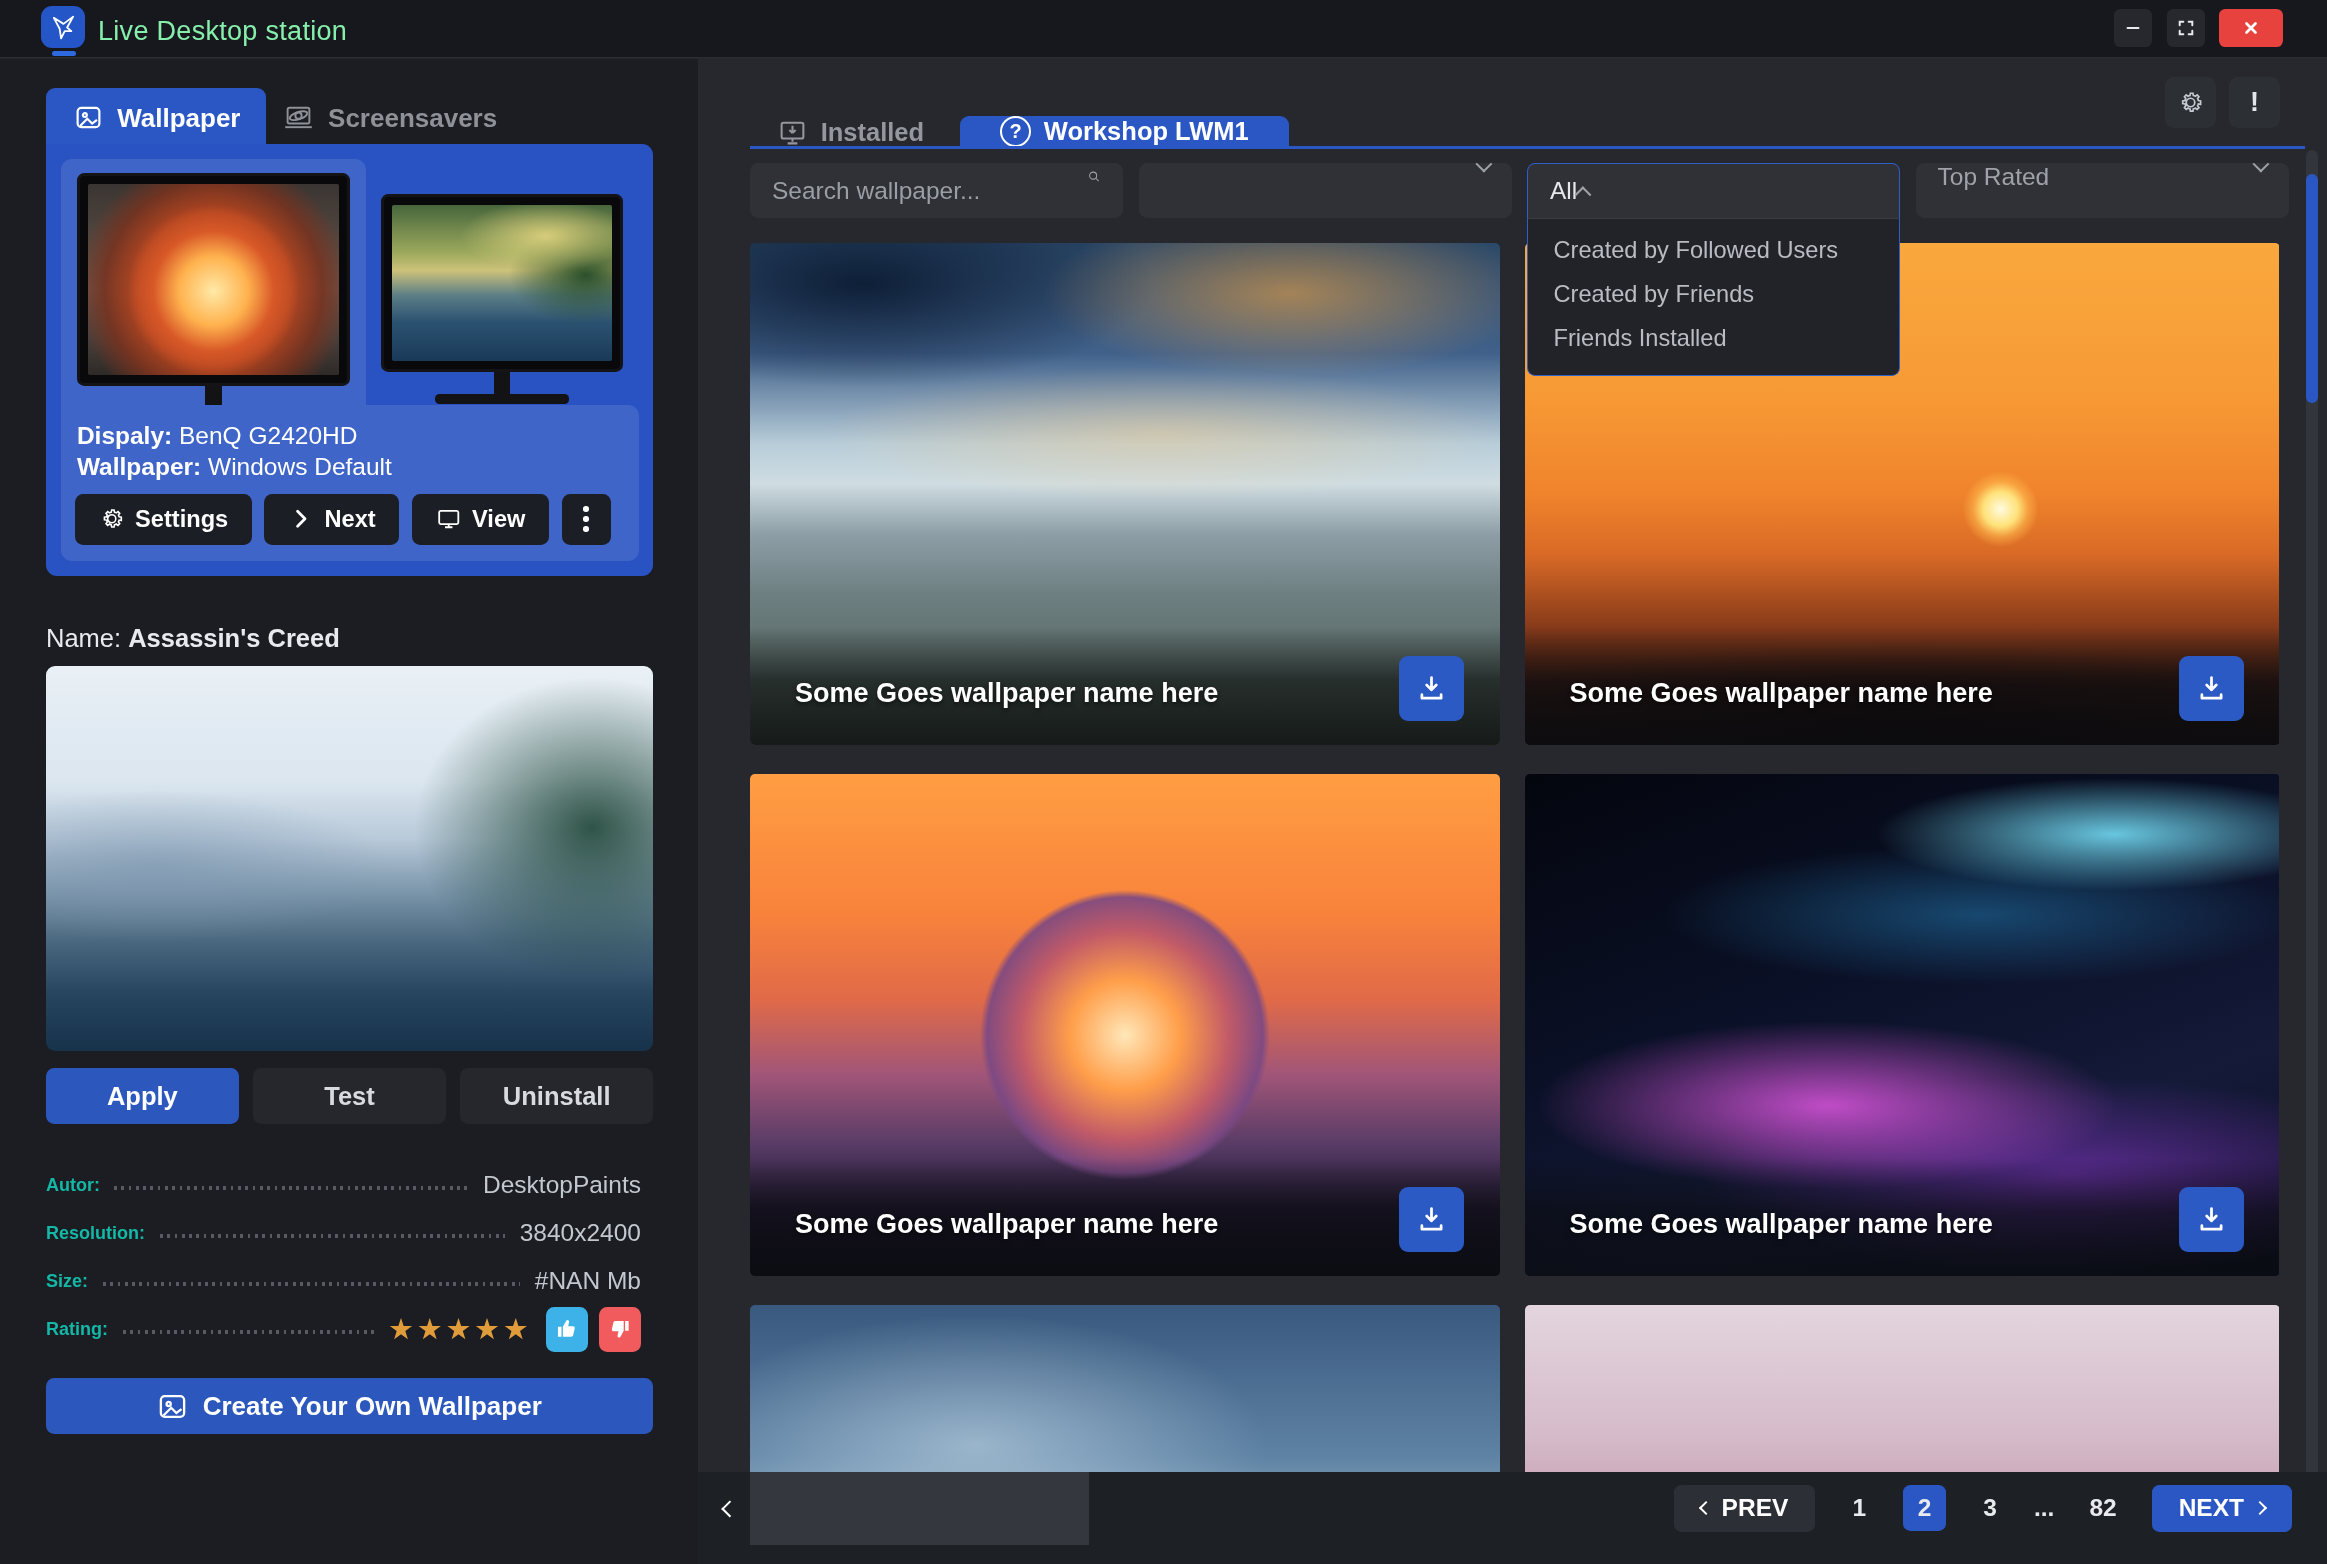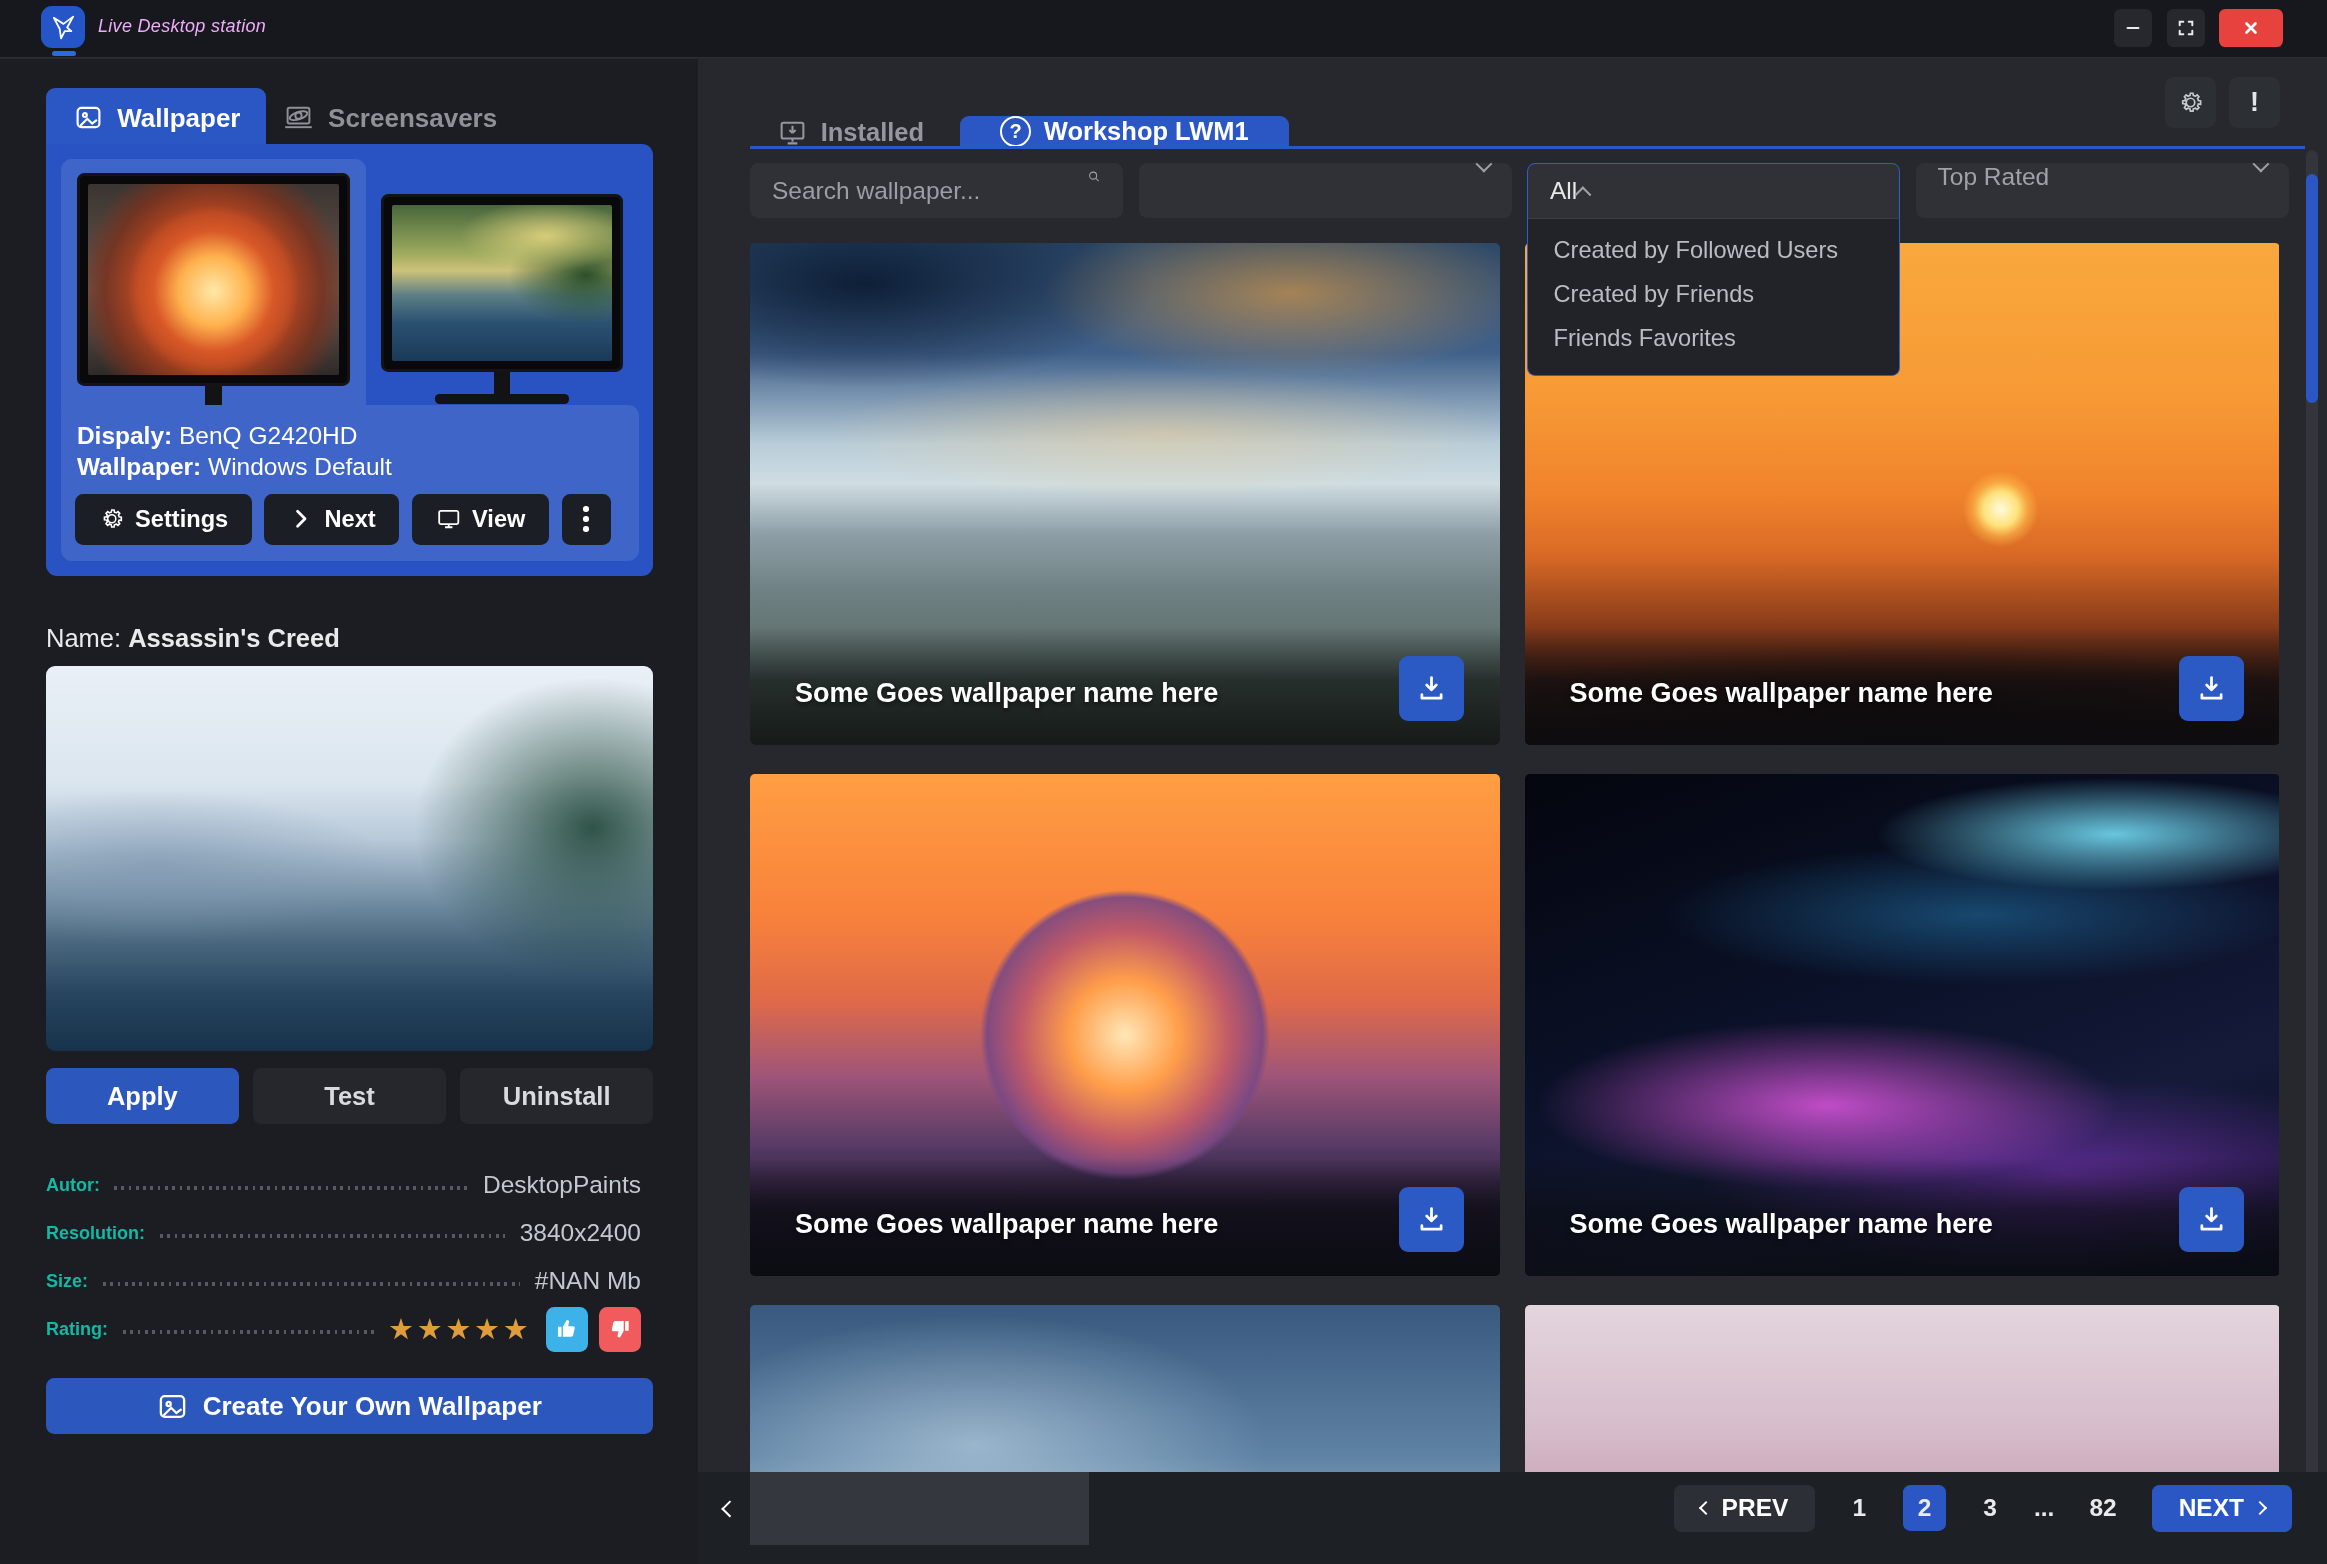--- a/index.html
+++ b/index.html
@@ -5,21 +5,21 @@
   * { margin:0; padding:0; box-sizing:border-box; }
   html,body { width:2327px; height:1565px; overflow:hidden; background:#101114; }
   body { font-family:"Liberation Sans", sans-serif; color:#e9ebee; }
   .app { position:relative; width:2327px; height:1565px; background:#26282e; overflow:hidden; }
 
   
   .titlebar { position:absolute; left:0; top:0; width:2327px; height:58px; background:#17181d; border-bottom:0.9px solid #2b2d33; z-index:60; }
   .logo { position:absolute; left:41px; top:6.4px; width:44px; height:42px; background:#2456c8; border-radius:11px; display:flex; align-items:center; justify-content:center; }
   .logo svg { width:29px; height:29px; }
   .logo-dash { position:absolute; left:52px; top:51px; width:23.6px; height:4.5px; background:#2d6ae0; border-radius:2.7px; }
-  .app-title { position:absolute; left:98px; top:16.4px; font-size:18px; font-weight:400; color:#f0abfc; letter-spacing:0.3px;font-style:italic; }
+  .app-title { position:absolute; left:98px; top:16.4px; font-size:27px; font-weight:400; color:#86efac; letter-spacing:0.3px; }
   .win-controls { position:absolute; right:44px; top:9px; display:flex; gap:14.5px; }
   .win-btn { width:38px; height:38px; background:#26282e; border-radius:6.4px; display:flex; align-items:center; justify-content:center; cursor:pointer; }
   .win-btn.close { width:64px; background:#e8423e; }
   .win-btn svg { width:18px; height:18px; }
 
   
   .sidebar { position:absolute; left:0; top:59px; width:698px; height:1506px; background:#1b1d22; z-index:40; }
 
   .side-tabs { position:absolute; left:46px; top:29px; display:flex; align-items:flex-end; }
   .side-tab { display:flex; align-items:flex-start; gap:12.7px; font-size:26px; font-weight:700; padding:14.5px 25.5px; border-radius:9px 9px 0 0; cursor:pointer; }
@@ -338,21 +338,21 @@
       </div>
       <div class="combo-open">
         <div class="combo-head">
           <span>All</span>
           <span class="spacer"></span>
           <span class="chev up"></span>
         </div>
         <div class="combo-menu">
           <div class="combo-item">Created by Followed Users</div>
           <div class="combo-item">Created by Friends</div>
-          <div class="combo-item">Friends Favorites</div>
+          <div class="combo-item">Friends Installed</div>
         </div>
       </div>
       <div class="ctrl">
         <span>Top Rated</span>
         <span class="spacer"></span>
         <span class="chev"></span>
       </div>
     </div>
 
     <div class="grid">

